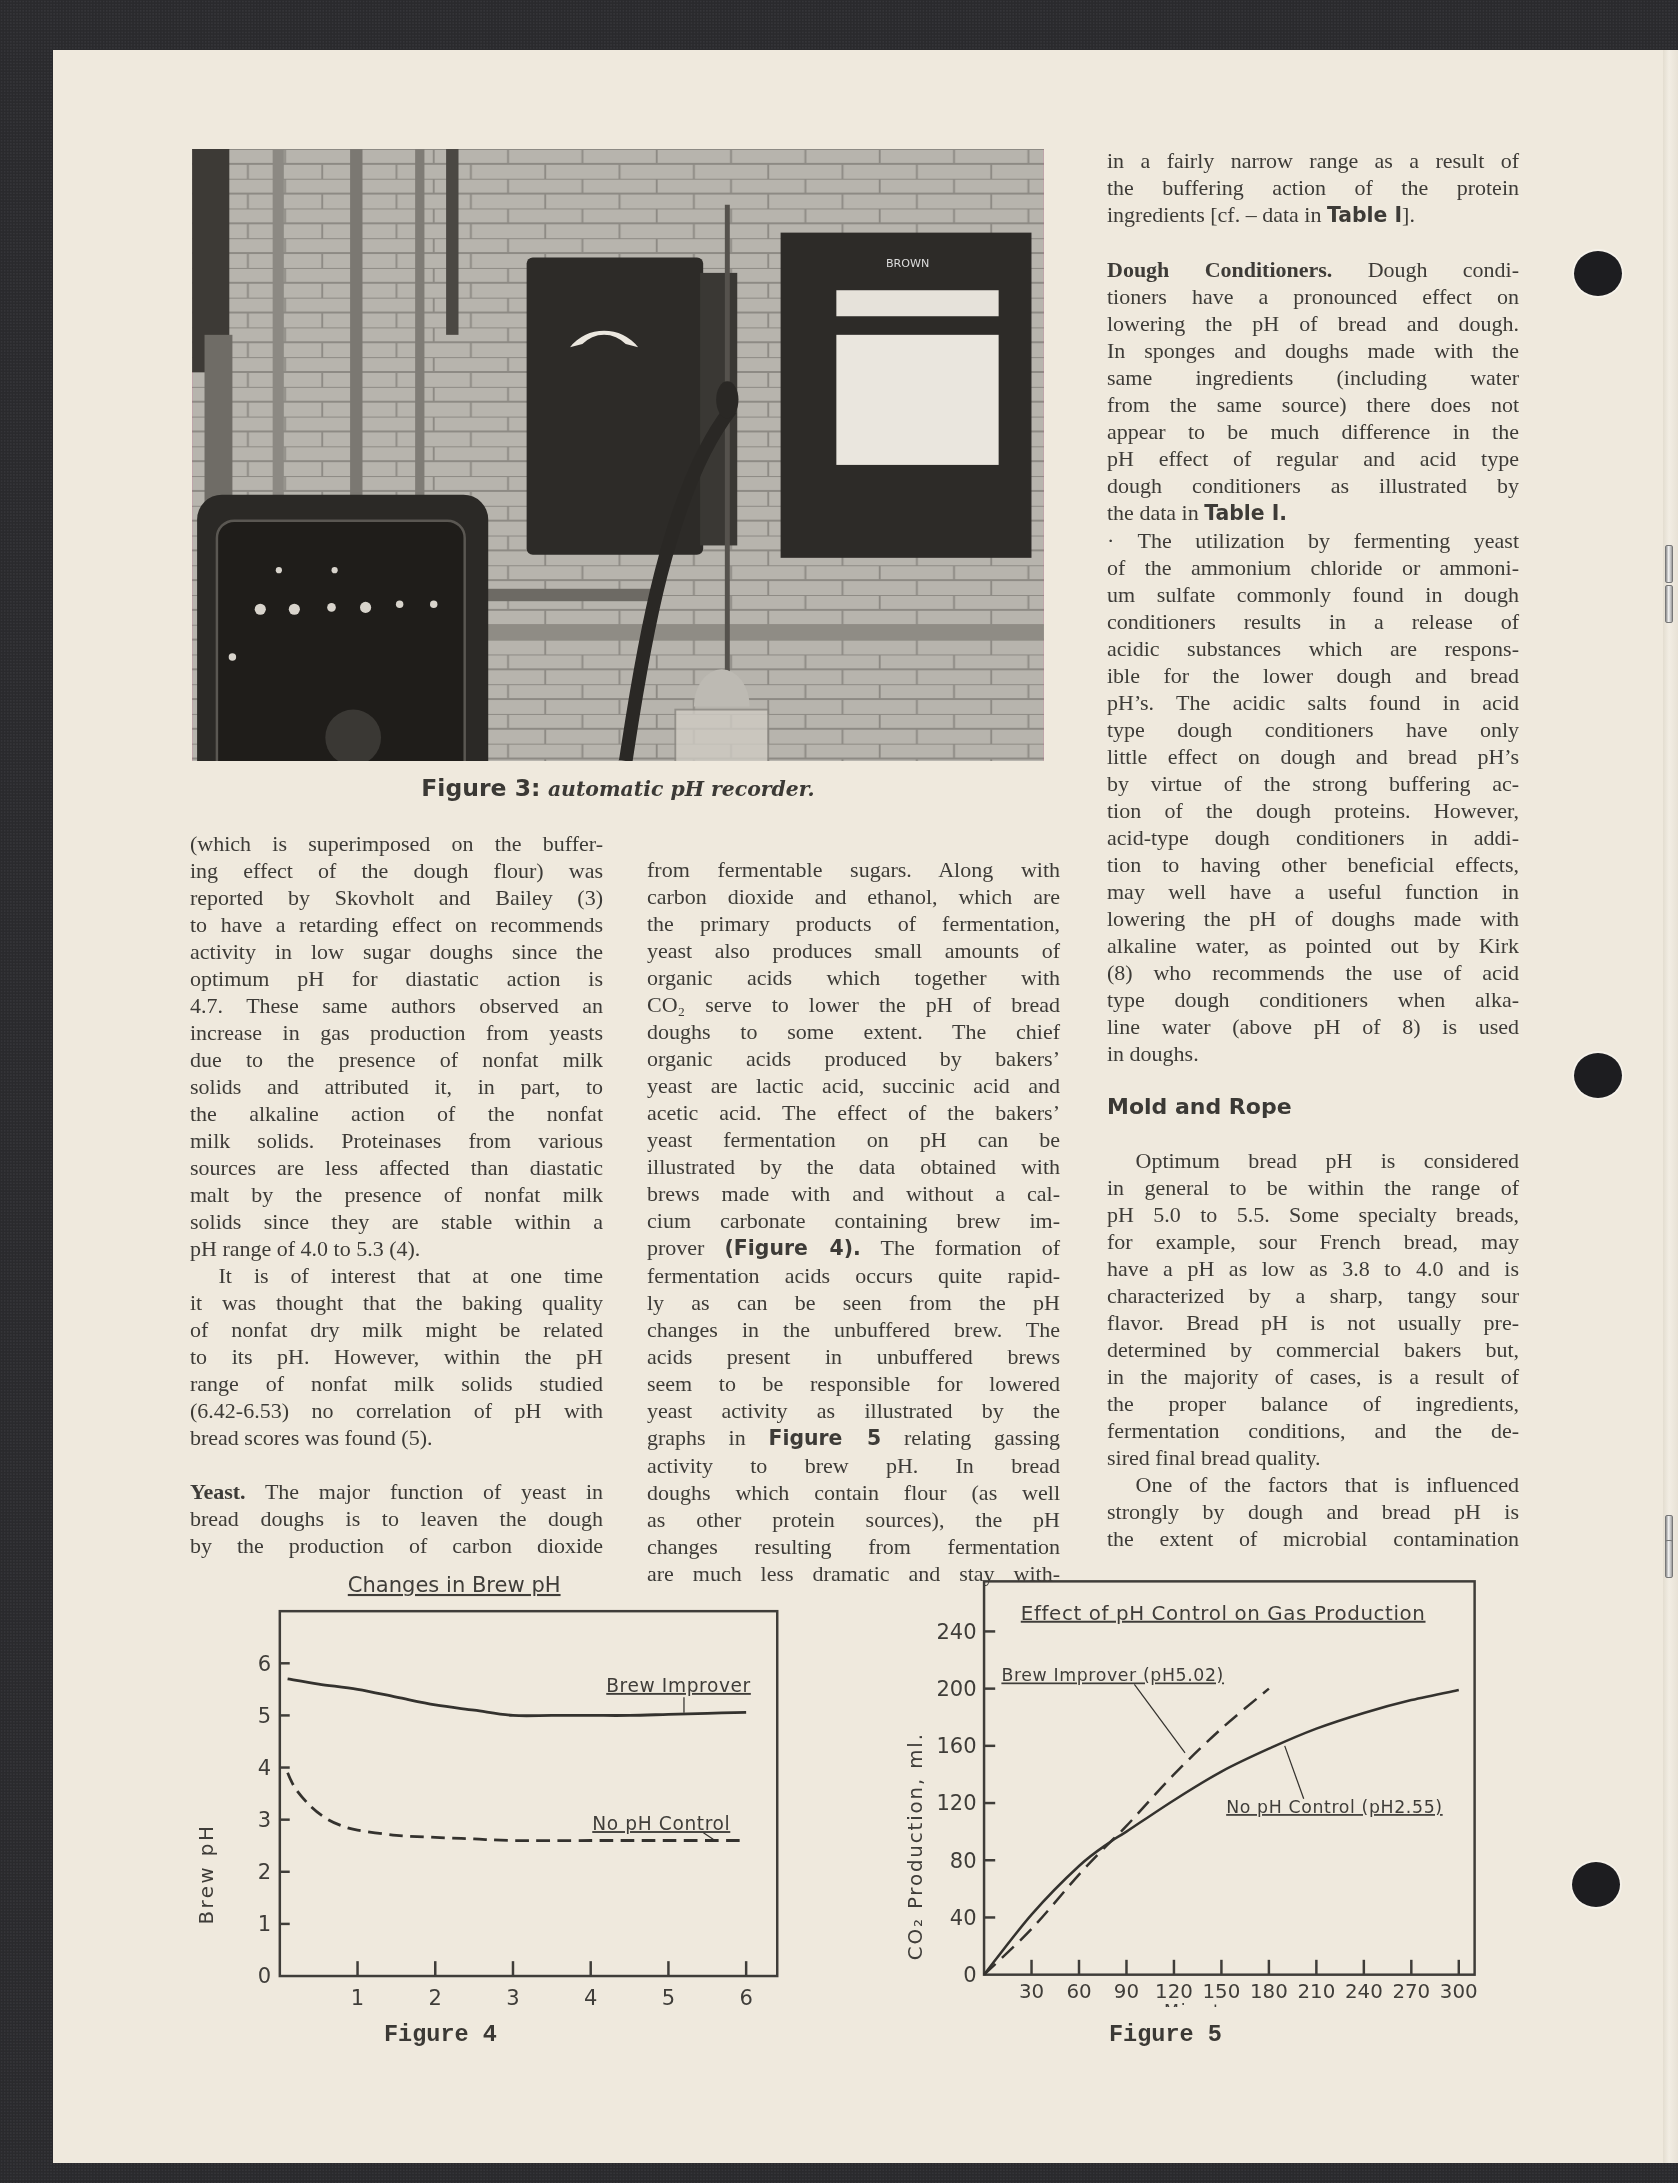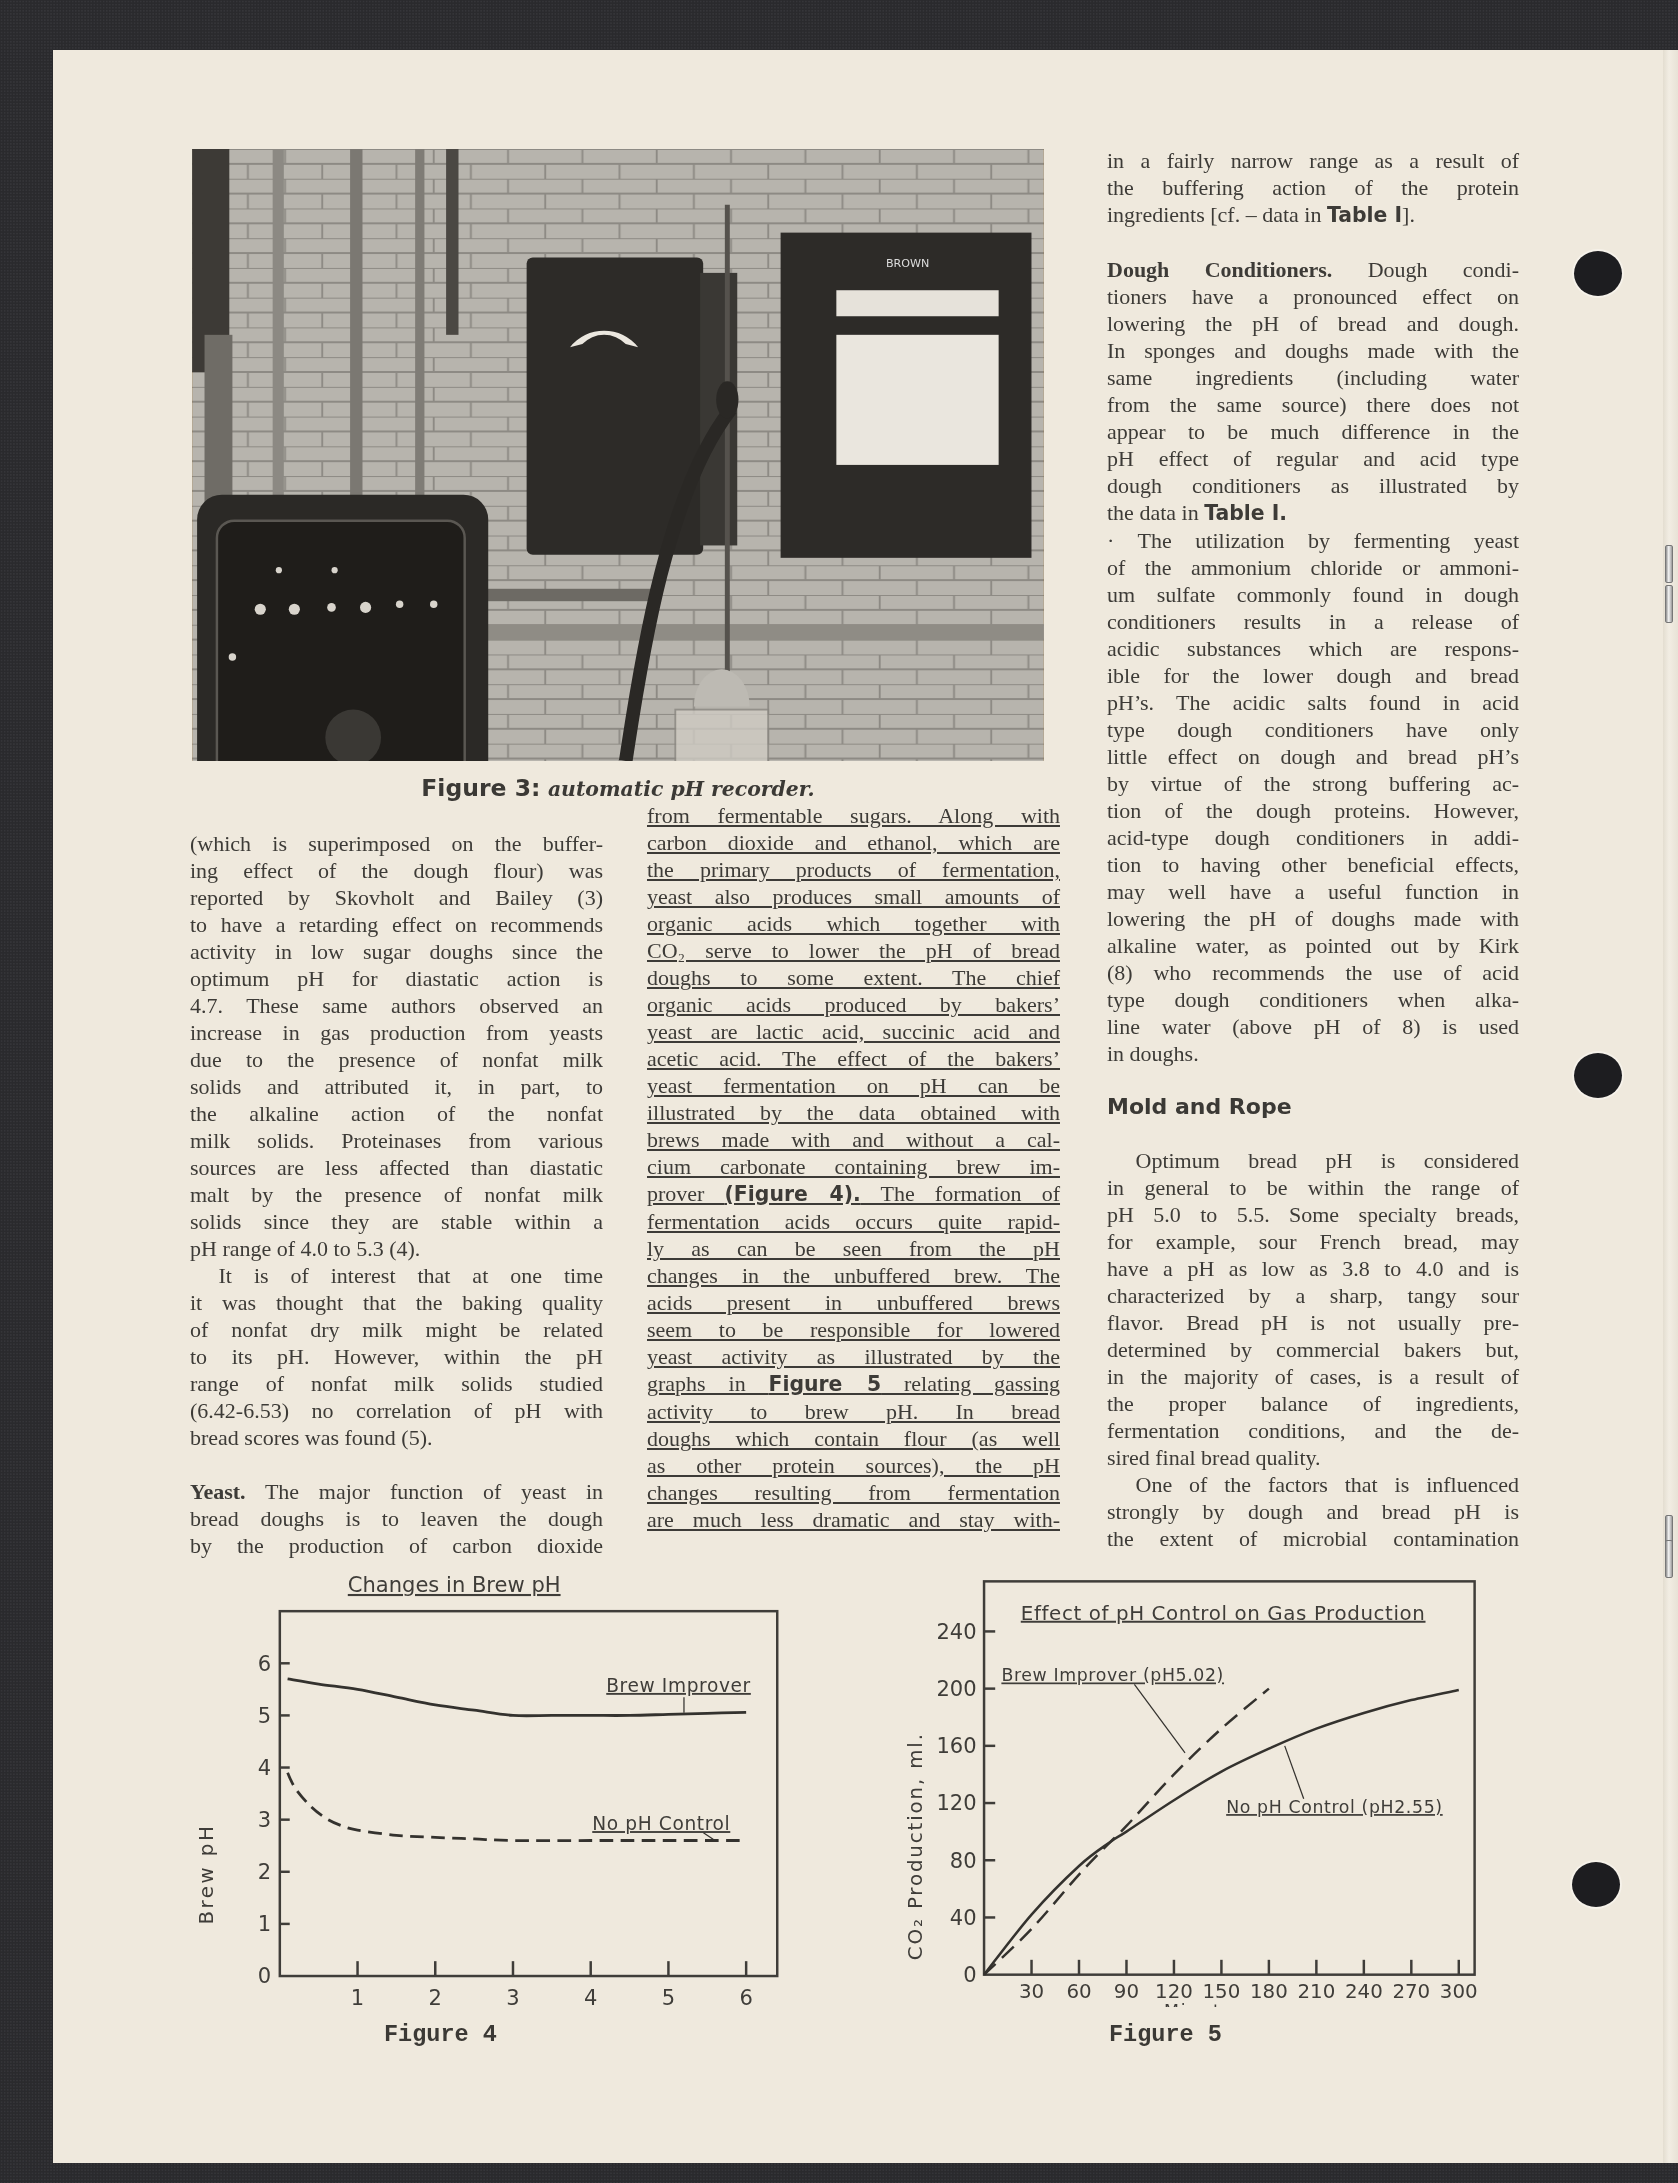--- a/index.html
+++ b/index.html
@@ -11,21 +11,21 @@
   .paper{position:absolute;left:53px;top:50px;width:1620px;height:2113px;
     background:#efe9dd;}
   .binding-edge{position:absolute;left:1663px;top:50px;width:15px;height:2113px;
     background:linear-gradient(90deg,#e3ddd0,#f2ede3 40%,#e8e2d6);}
   .staple{position:absolute;width:6.2px;height:36px;border-radius:1.9px;
     background:linear-gradient(90deg,#8e8e8e,#f4f4f4 45%,#9a9a9a);
     border:0.6px solid #777;}
   .hole{position:absolute;width:48px;height:45px;border-radius:50%;
     background:#1d1d20;box-shadow:0 0 0 1.9px #f6f2ea;}
   .photo{position:absolute;left:192px;top:149px;width:852px;height:612px;
-    background:#a16207;overflow:hidden;}
+    background:#ec4899;overflow:hidden;}
   .caption{position:absolute;left:192px;top:774px;width:852px;text-align:center;
     font-size:23.5px;color:#3b3935;}
   .caption .fig{font-family:"DejaVu Sans",sans-serif;font-weight:bold;margin-top:16px;}
   .caption .desc{font-family:"DejaVu Serif",serif;font-style:italic;font-weight:bold;font-size:20.4px;}
   .col{position:absolute;font-size:22px;line-height:27px;color:#3d3b37;
     text-align:justify;font-family:"Liberation Serif",serif;}
   .col .gap{height:27px;}
   .col b.serifb{font-family:"Liberation Serif",serif;font-weight:bold;}
   .col b.sansb{font-family:"DejaVu Sans",sans-serif;font-weight:bold;font-size:20.4px;}
   .line{display:block;text-align:justify;text-align-last:justify;white-space:nowrap;}
@@ -142,21 +142,21 @@
       <span class="line last">bread scores was found (5).</span>
     </div>
   <div class="gap"></div>
   <div>
     <span class="line"><b class="serifb">Yeast.</b><span> The major function of yeast in</span></span>
     <span class="line">bread doughs is to leaven the dough</span>
     <span class="line">by the production of carbon dioxide</span>
   </div>
 </div>
 
-<div class="col" style="left:647px;top:802px;width:413px;text-decoration:underline;">
+<div class="col" style="left:647px;top:856px;width:413px;">
   <div id="c2a">
       <span class="line">from fermentable sugars. Along with</span>
       <span class="line">carbon dioxide and ethanol, which are</span>
       <span class="line">the primary products of fermentation,</span>
       <span class="line">yeast also produces small amounts of</span>
       <span class="line">organic acids which together with</span>
       <span class="line">CO₂ serve to lower the pH of bread</span>
       <span class="line">doughs to some extent. The chief</span>
       <span class="line">organic acids produced by bakers’</span>
       <span class="line">yeast are lactic acid, succinic acid and</span>

